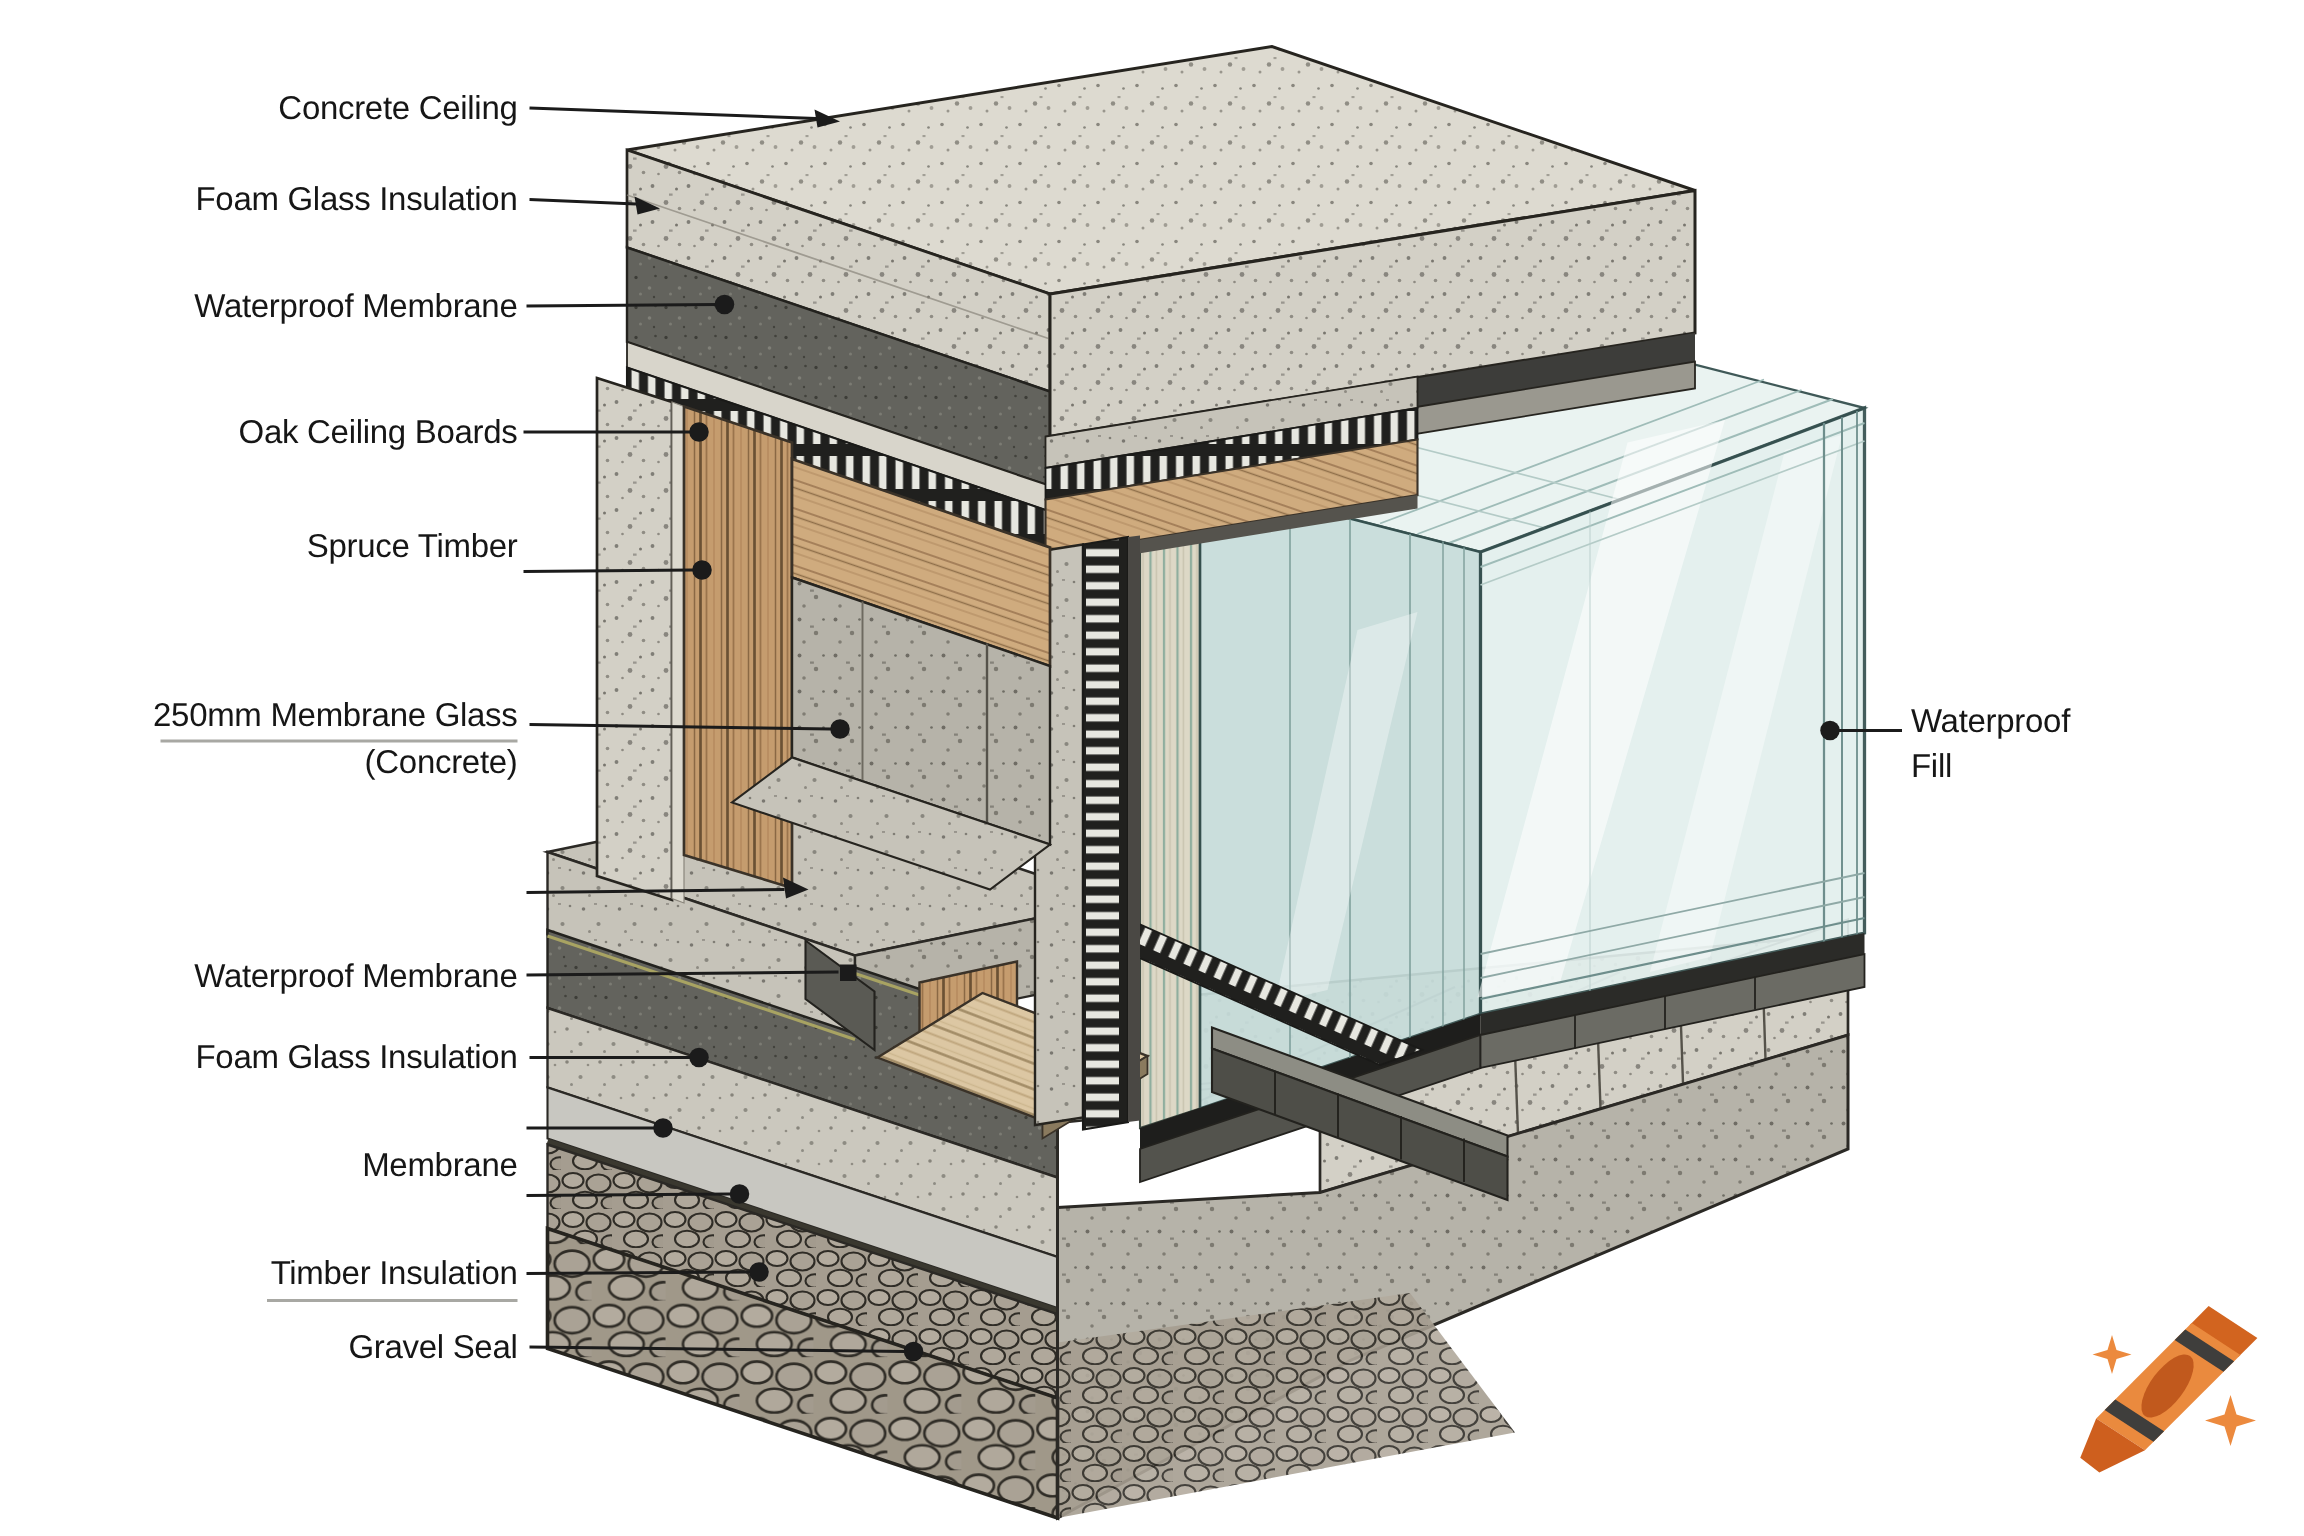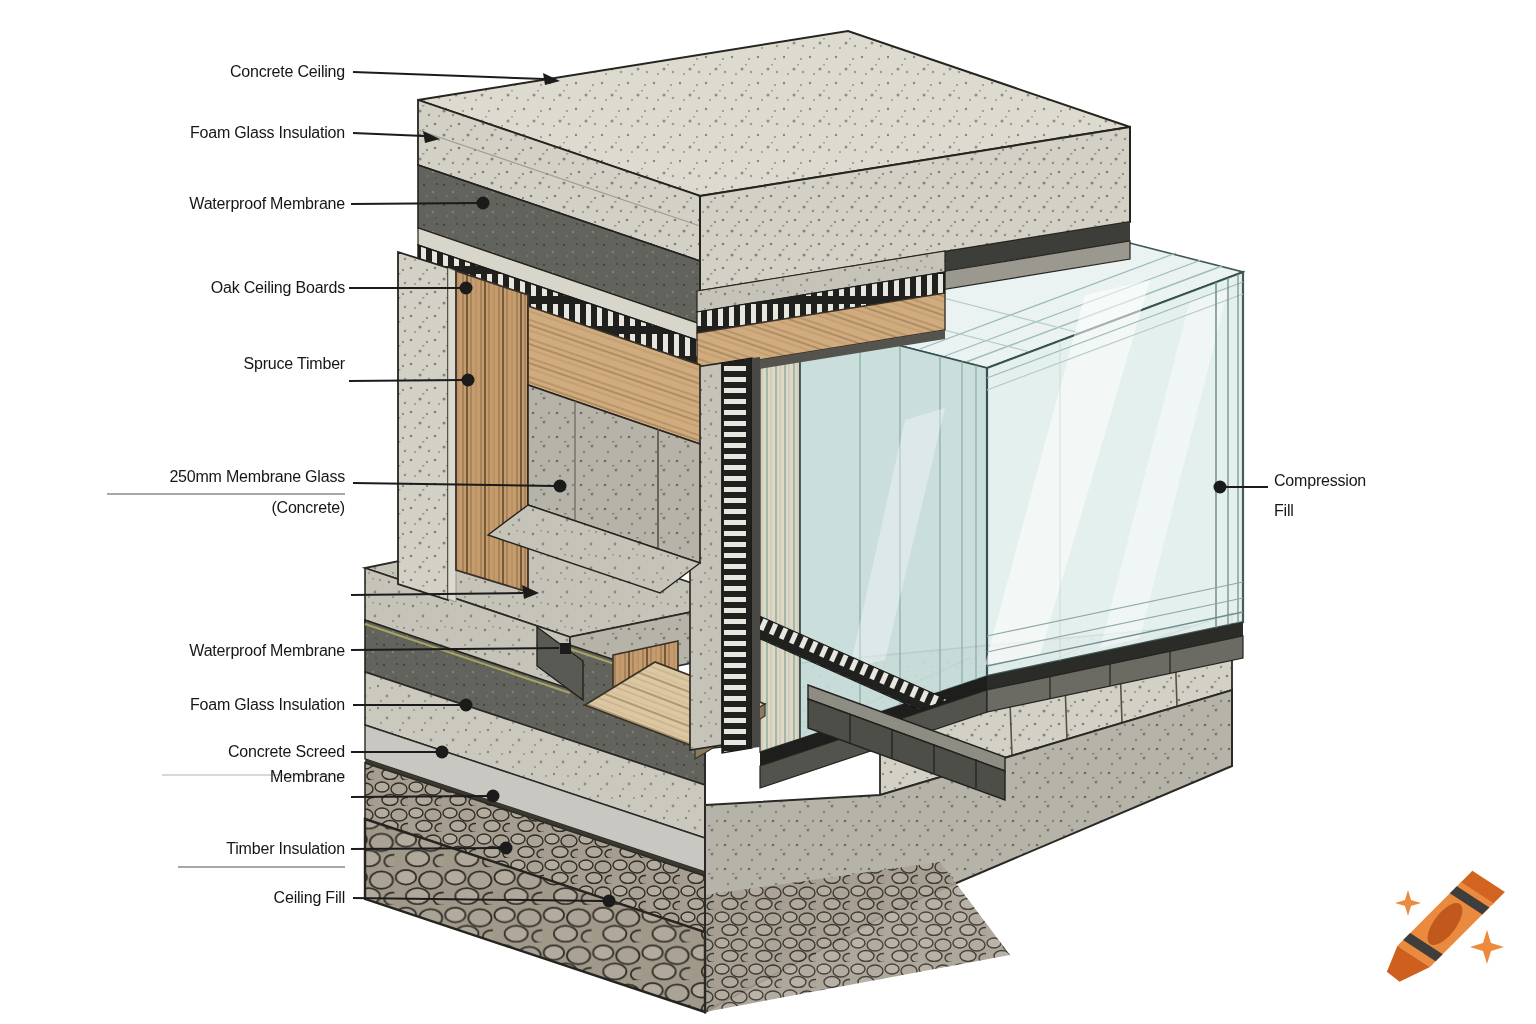--- a/index.html
+++ b/index.html
@@ -1,19 +1,19 @@
 <!DOCTYPE html>
 <html><head>
 <meta charset="utf-8">
 <style>
   html,body{margin:0;padding:0;background:#fff;}
   .canvas{position:relative;width:1536px;height:1024px;background:#ffffff;overflow:hidden;
           font-family:"Liberation Sans","DejaVu Sans",sans-serif;}
   .art{position:absolute;left:0;top:0;}
-  .lbl{position:absolute;font-size:16px;line-height:26px;color:#161616;white-space:nowrap;
+  .lbl{position:absolute;font-size:22px;line-height:26px;color:#161616;white-space:nowrap;
        letter-spacing:-0.2px;}
   .lbl-left{right:1191px;text-align:right;}
   .lbl .ul{height:0;border-top:2px solid #a8a8a3;margin-top:3px;margin-left:auto;}
   .lbl .ul-faint{border-top:2px solid #d9d9d4;}
   .lbl-right{left:1274px;text-align:left;line-height:30px;}
 </style>
 </head>
 <body>
 
 <div class="canvas">
@@ -329,32 +329,28 @@
 <div class="lbl lbl-left" style="top:464px">
   <div>250mm Membrane Glass</div>
   <div class="ul" style="width:238px"></div>
   <div>(Concrete)</div>
 </div>
 
 
 <div class="lbl lbl-left" style="top:638px">Waterproof Membrane</div>
 <div class="lbl lbl-left" style="top:692px">Foam Glass Insulation</div>
 
-<div class="lbl lbl-left" style="top:739px">
-  <div>Concrete Screed</div>
-  <div class="ul ul-faint" style="width:183px;margin-top:9px"></div>
-</div>
 
 <div class="lbl lbl-left" style="top:764px">Membrane</div>
 
 <div class="lbl lbl-left" style="top:836px">
   <div>Timber Insulation</div>
   <div class="ul" style="width:167px;margin-top:4px"></div>
 </div>
 
-<div class="lbl lbl-left" style="top:885px">Ceiling Fill</div>
+<div class="lbl lbl-left" style="top:885px">Gravel Seal</div>
 
 <div class="lbl lbl-right" style="top:466px">
-  <div>Compression</div>
+  <div>Waterproof</div>
   <div>Fill</div>
 </div>
 
 </div>
 
 </body></html>

